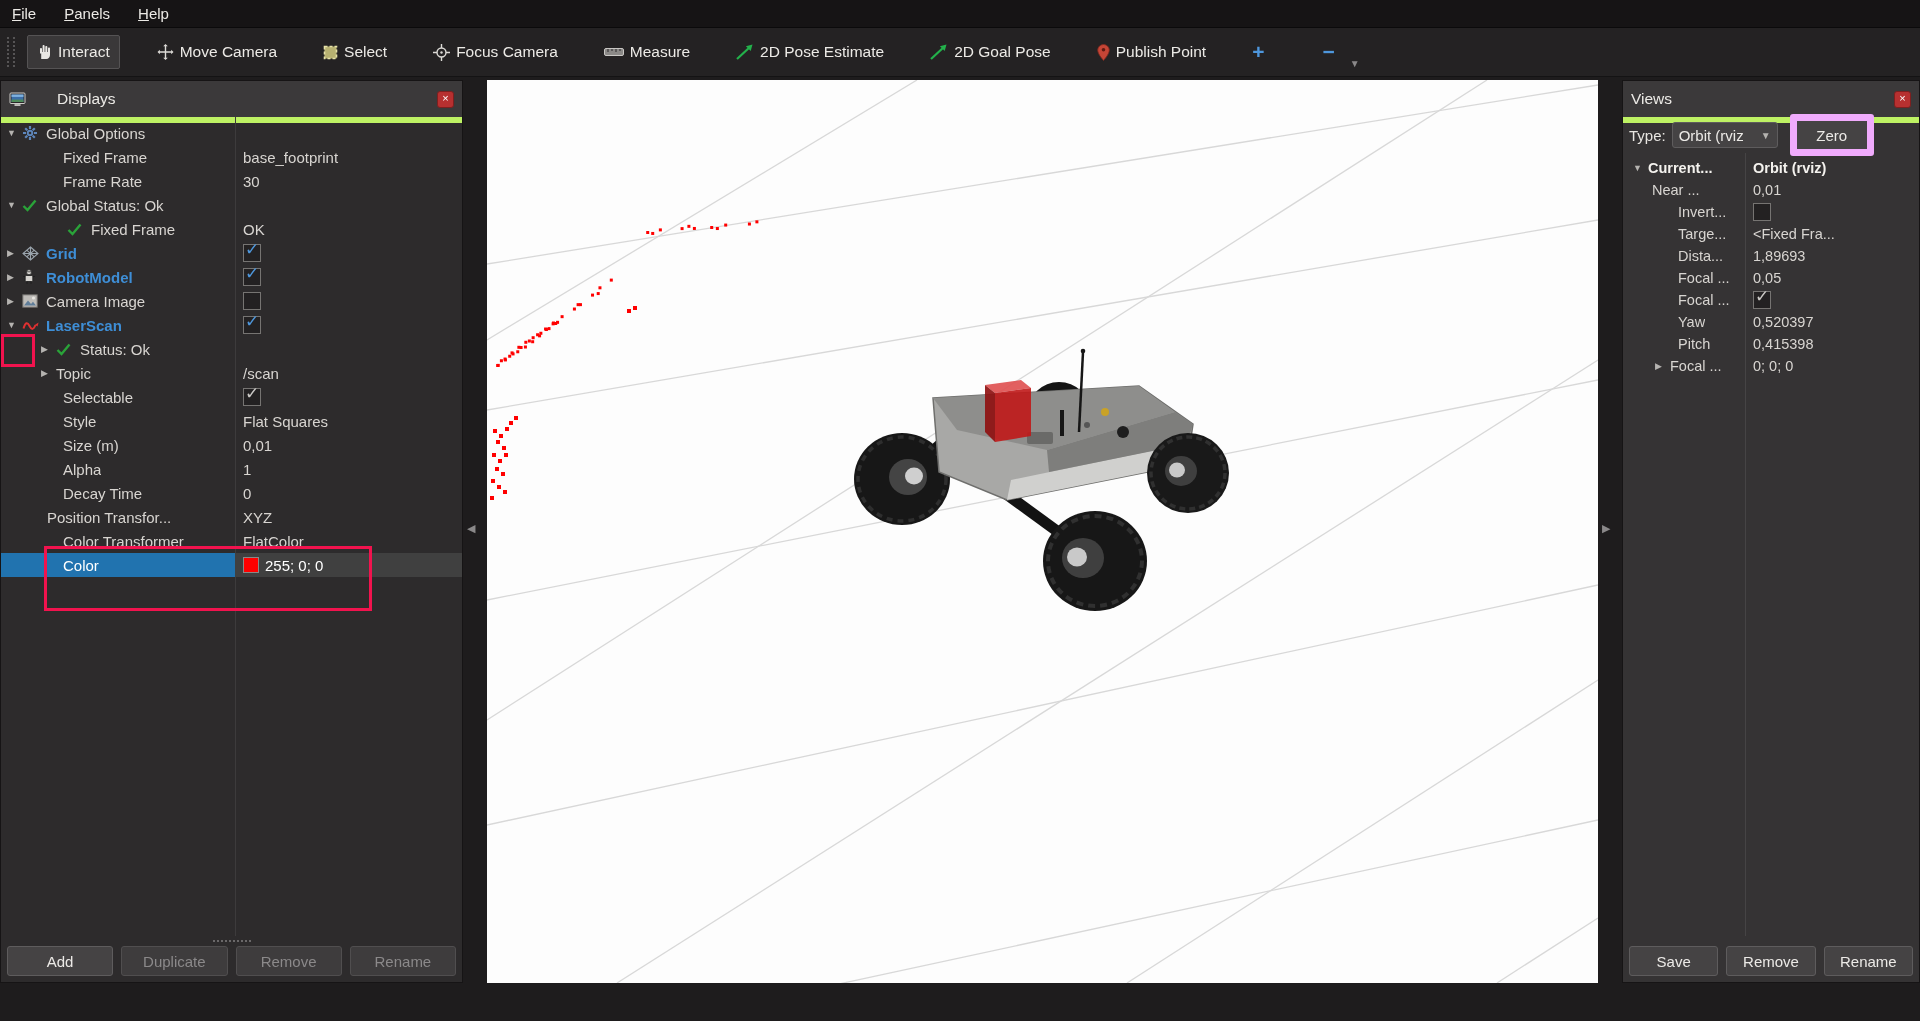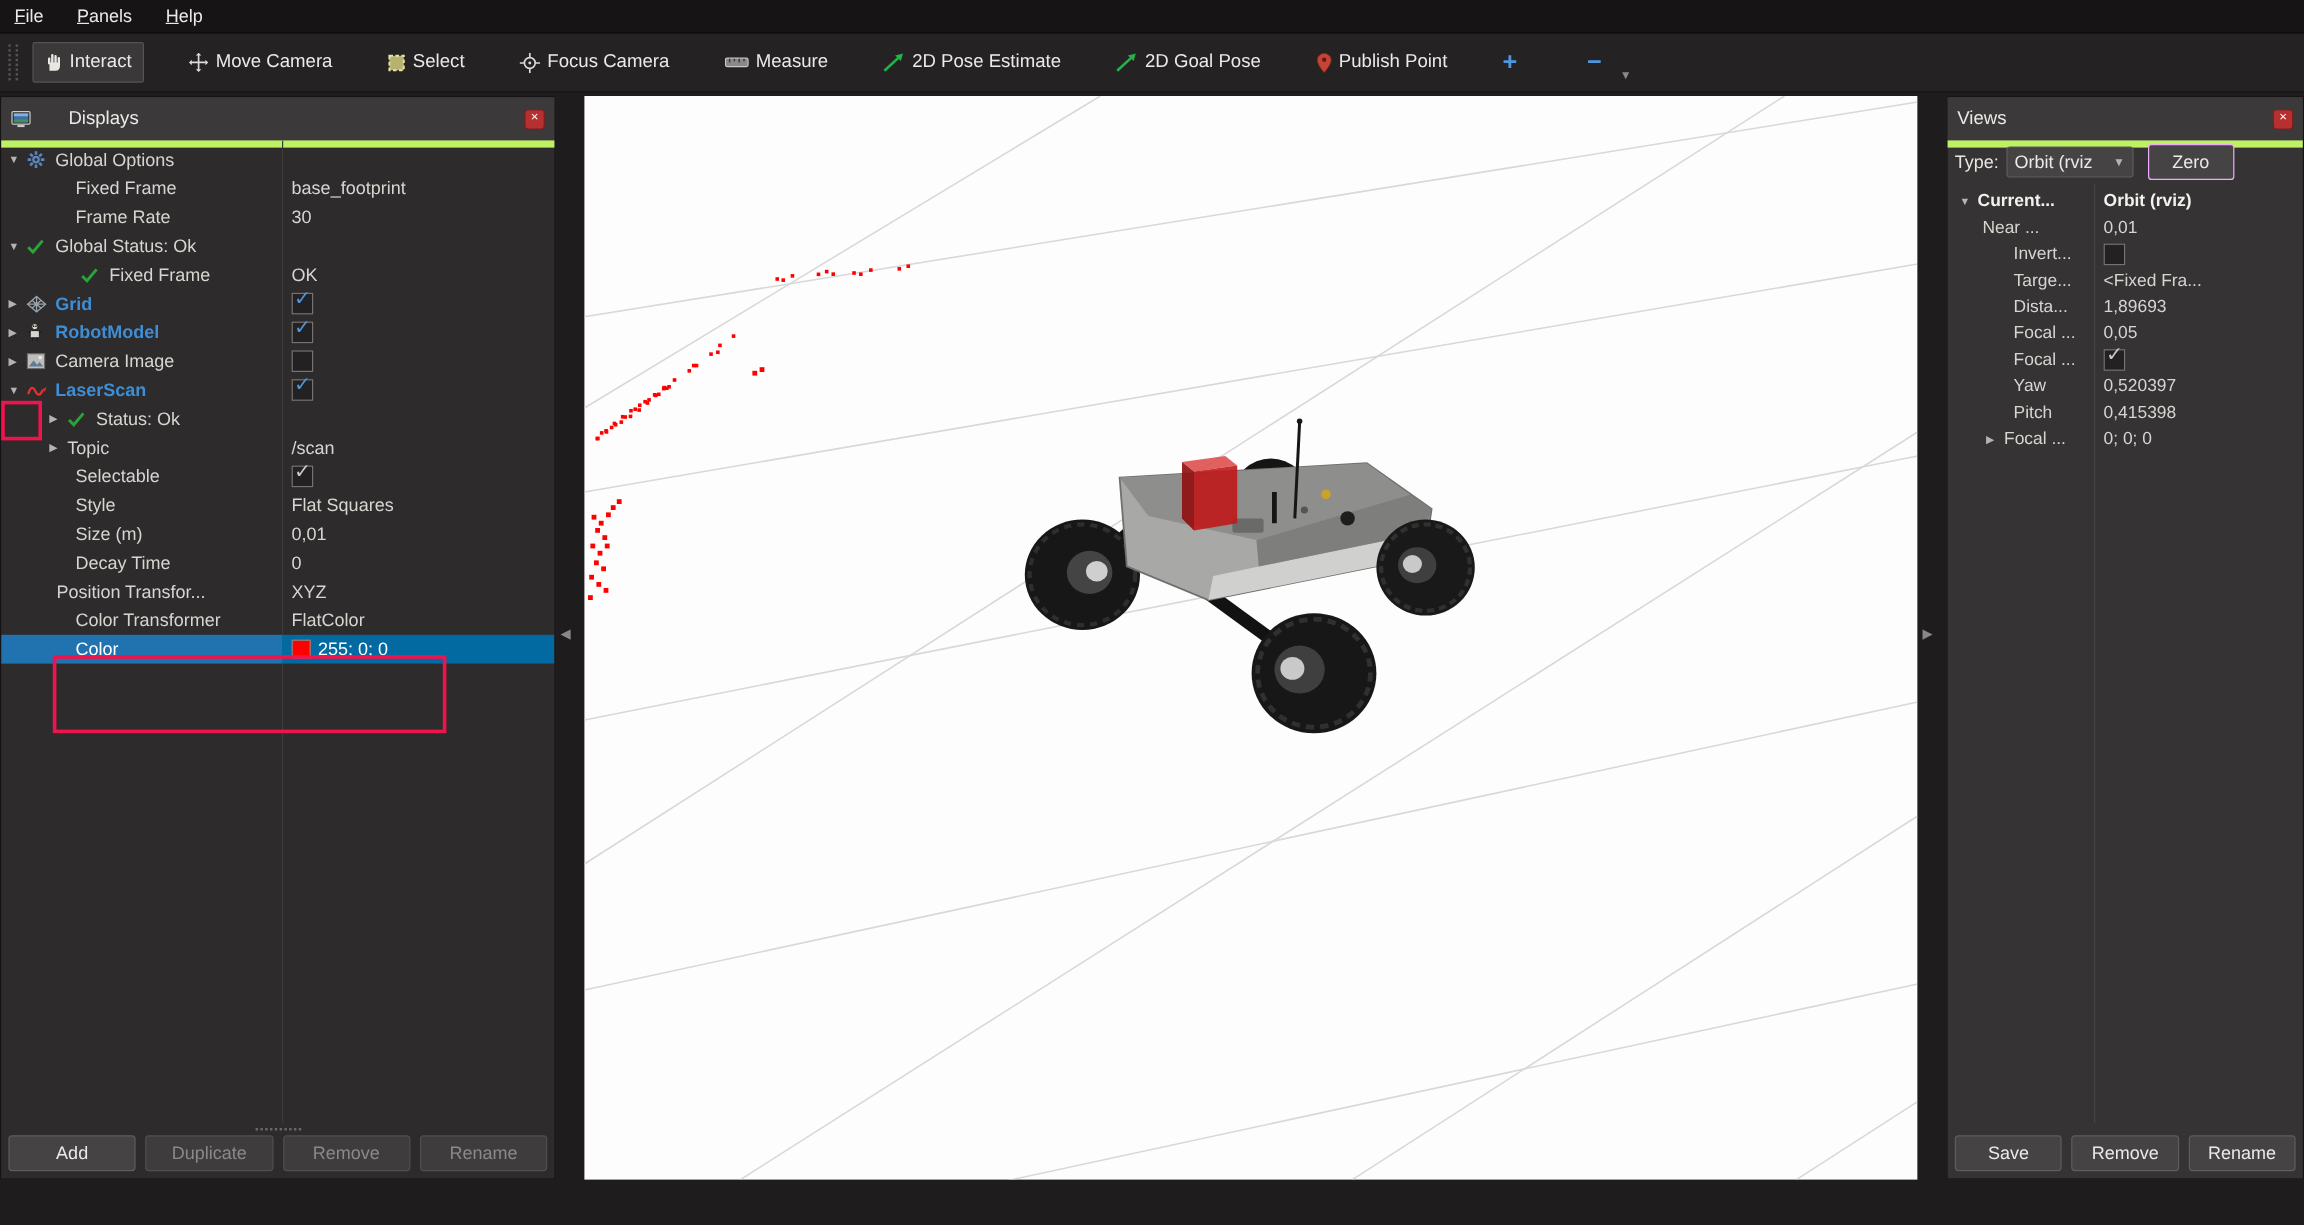--- a/index.html
+++ b/index.html
@@ -37,39 +37,39 @@
   #views-tree::before{content:"";position:absolute;left:122px;top:0;bottom:0;width:1px;background:#464445;}
   .trow{display:flex;align-items:stretch;font-size:15px;position:relative;}
   .tlabel{box-sizing:border-box;flex:none;display:flex;align-items:center;overflow:hidden;white-space:nowrap;}
   .tvalue{flex:1;display:flex;align-items:center;gap:6px;padding-left:8px;overflow:hidden;white-space:nowrap;}
   .arr{width:15px;font-size:9px;color:#b5b3b0;flex:none;}
   .ticon{width:20px;flex:none;display:inline-flex;align-items:center;margin-right:4px;}
   .tlab{overflow:hidden;text-overflow:ellipsis;}
   .boldblue{color:#3e8ed6;font-weight:bold;}
   .boldw{color:#f4f2ee;font-weight:bold;}
   .trow.sel .tlabel{background:#2173af;color:#fff;}
-  .trow.sel .tvalue{background:#0369a1;color:#fff;}
+  .trow.sel .tvalue{background:#404040;color:#fff;}
   .swatch{width:14px;height:14px;border:1px solid #8a8887;flex:none;display:inline-block;}
   .cb{width:16px;height:16px;border:1px solid #767472;background:#232122;position:relative;flex:none;}
   .cb .mark{position:absolute;top:-6px;left:1px;font-size:17px;font-weight:700;}
   .mark.blue{color:#4e97dc;}
   .mark.gray{color:#cbc9c6;}
   
   .pbtns{position:absolute;left:6px;right:6px;bottom:6px;height:30px;display:flex;gap:8px;}
   .pbtn{flex:1;background:#454344;border:1px solid #5e5c5d;border-radius:3px;color:#eceae7;
     font-size:15px;display:flex;align-items:center;justify-content:center;cursor:default;}
   .pbtn.disabled{color:#8b898a;background:#3e3c3d;border-color:#504e4f;}
   .dock-dots{position:absolute;left:50%;bottom:40px;width:38px;margin-left:-19px;border-top:2px dotted #6a6869;}
   
   #type-row{position:absolute;top:40px;left:6px;right:6px;height:28px;display:flex;align-items:center;font-size:15px;}
   #type-label{margin-right:6px;color:#e8e6e2;}
   #type-select{width:106px;height:26px;box-sizing:border-box;background:#454344;border:1px solid #5e5c5d;
     border-radius:3px;display:flex;align-items:center;padding:0 6px;gap:5px;color:#eceae7;}
   #type-select .sel-caret{margin-left:auto;font-size:10px;color:#b5b3b0;}
-  #zero-btn{margin-left:12px;width:70px;height:28px;background:#454344;border:1px solid #f0abfc;
+  #zero-btn{margin-left:12px;width:70px;height:28px;background:#454344;border:7px solid #f0abfc;
     border-radius:3px;color:#eceae7;font-size:15px;display:flex;align-items:center;justify-content:center;}
   
   .splitter{position:absolute;top:80px;bottom:38px;width:24px;background:#1e1c1d;}
   #lsplit{left:463px;} #rsplit{left:1598px;}
   .split-arrow{position:absolute;top:442px;left:4px;font-size:11px;color:#8a8889;}
   #viewport{position:absolute;left:487px;top:80px;width:1111px;bottom:38px;background:#fdfdfd;}
   
   #statusbar{position:absolute;left:0;right:0;bottom:0;height:38px;background:#201e1f;
     display:flex;align-items:center;justify-content:space-between;padding:0 10px 0 4px;box-sizing:border-box;}
   #reset-btn{width:62px;height:27px;background:#454344;border:1px solid #5e5c5d;border-radius:3px;
@@ -360,20 +360,28 @@
           <div class="tvalue">
             <span class="tval">Flat Squares</span>
           </div>
         </div>
         <div class="trow" style="height: 24px; font-size: 15px;">
           <div class="tlabel" style="width: 234px; padding-left: 62px;">
             <span class="tlab">Size (m)</span>
           </div>
           <div class="tvalue">
             <span class="tval">0,01</span>
+          </div>
+        </div>
+        <div class="trow" style="height: 24px; font-size: 15px;">
+          <div class="tlabel" style="width: 234px; padding-left: 62px;">
+            <span class="tlab">Alpha</span>
+          </div>
+          <div class="tvalue">
+            <span class="tval">1</span>
           </div>
         </div>
         <div class="trow" style="height: 24px; font-size: 15px;">
           <div class="tlabel" style="width: 234px; padding-left: 62px;">
             <span class="tlab">Decay Time</span>
           </div>
           <div class="tvalue">
             <span class="tval">0</span>
           </div>
         </div>

